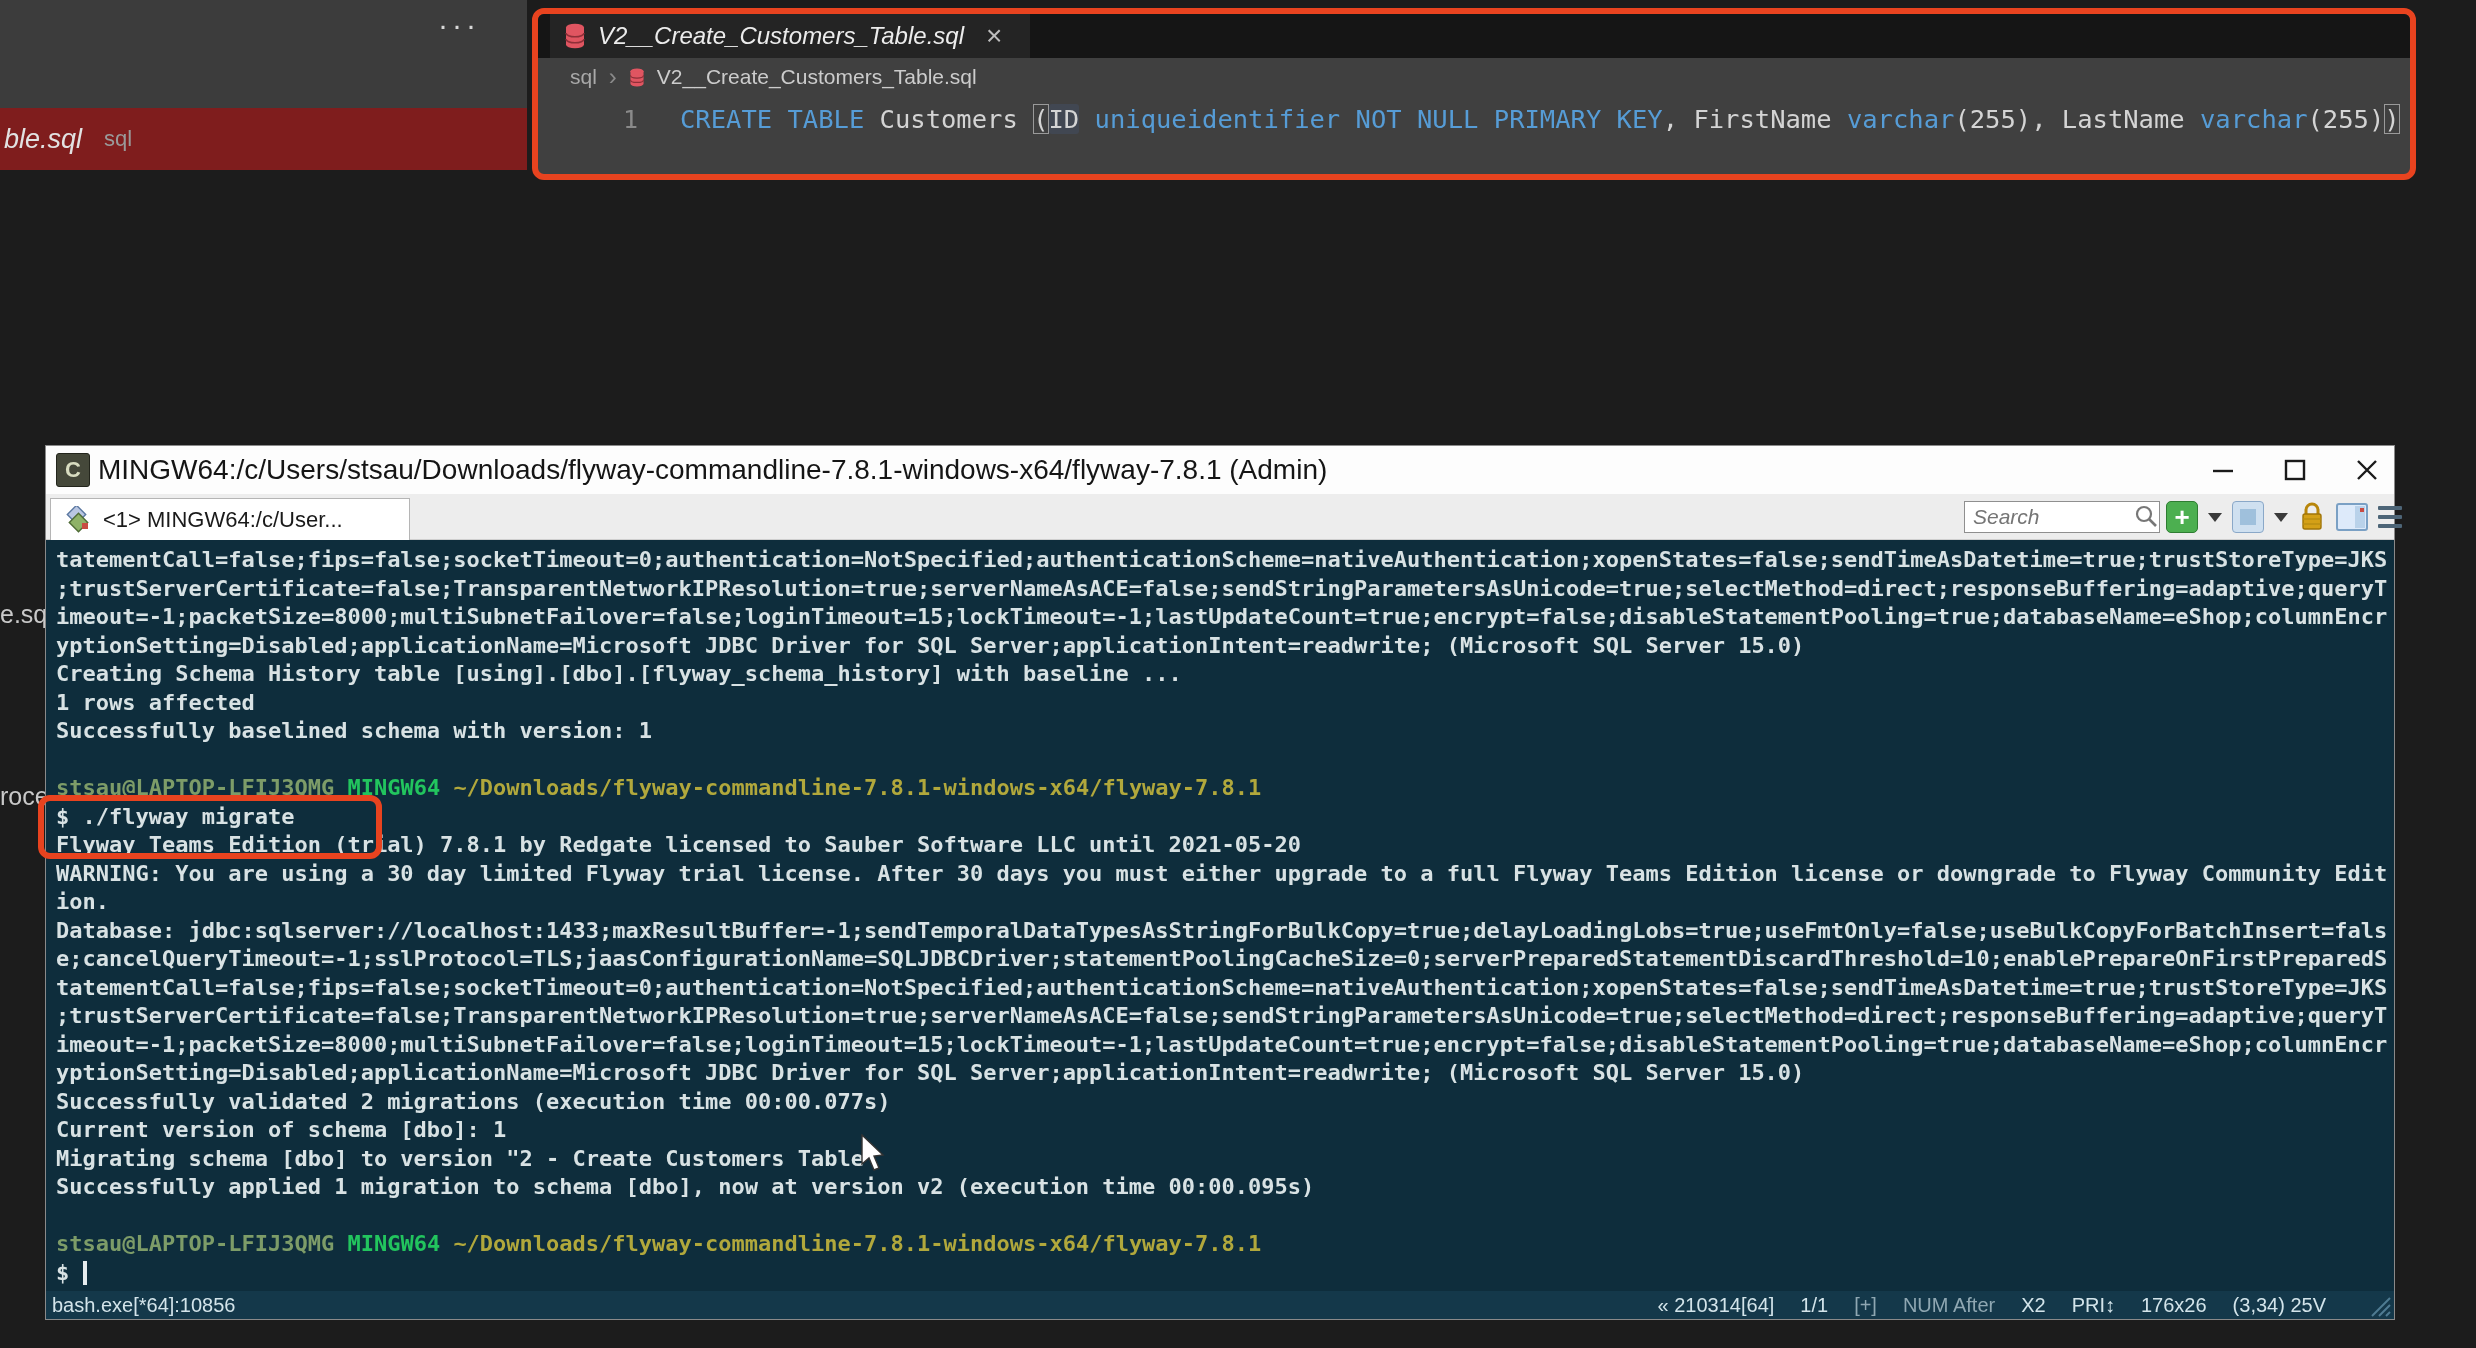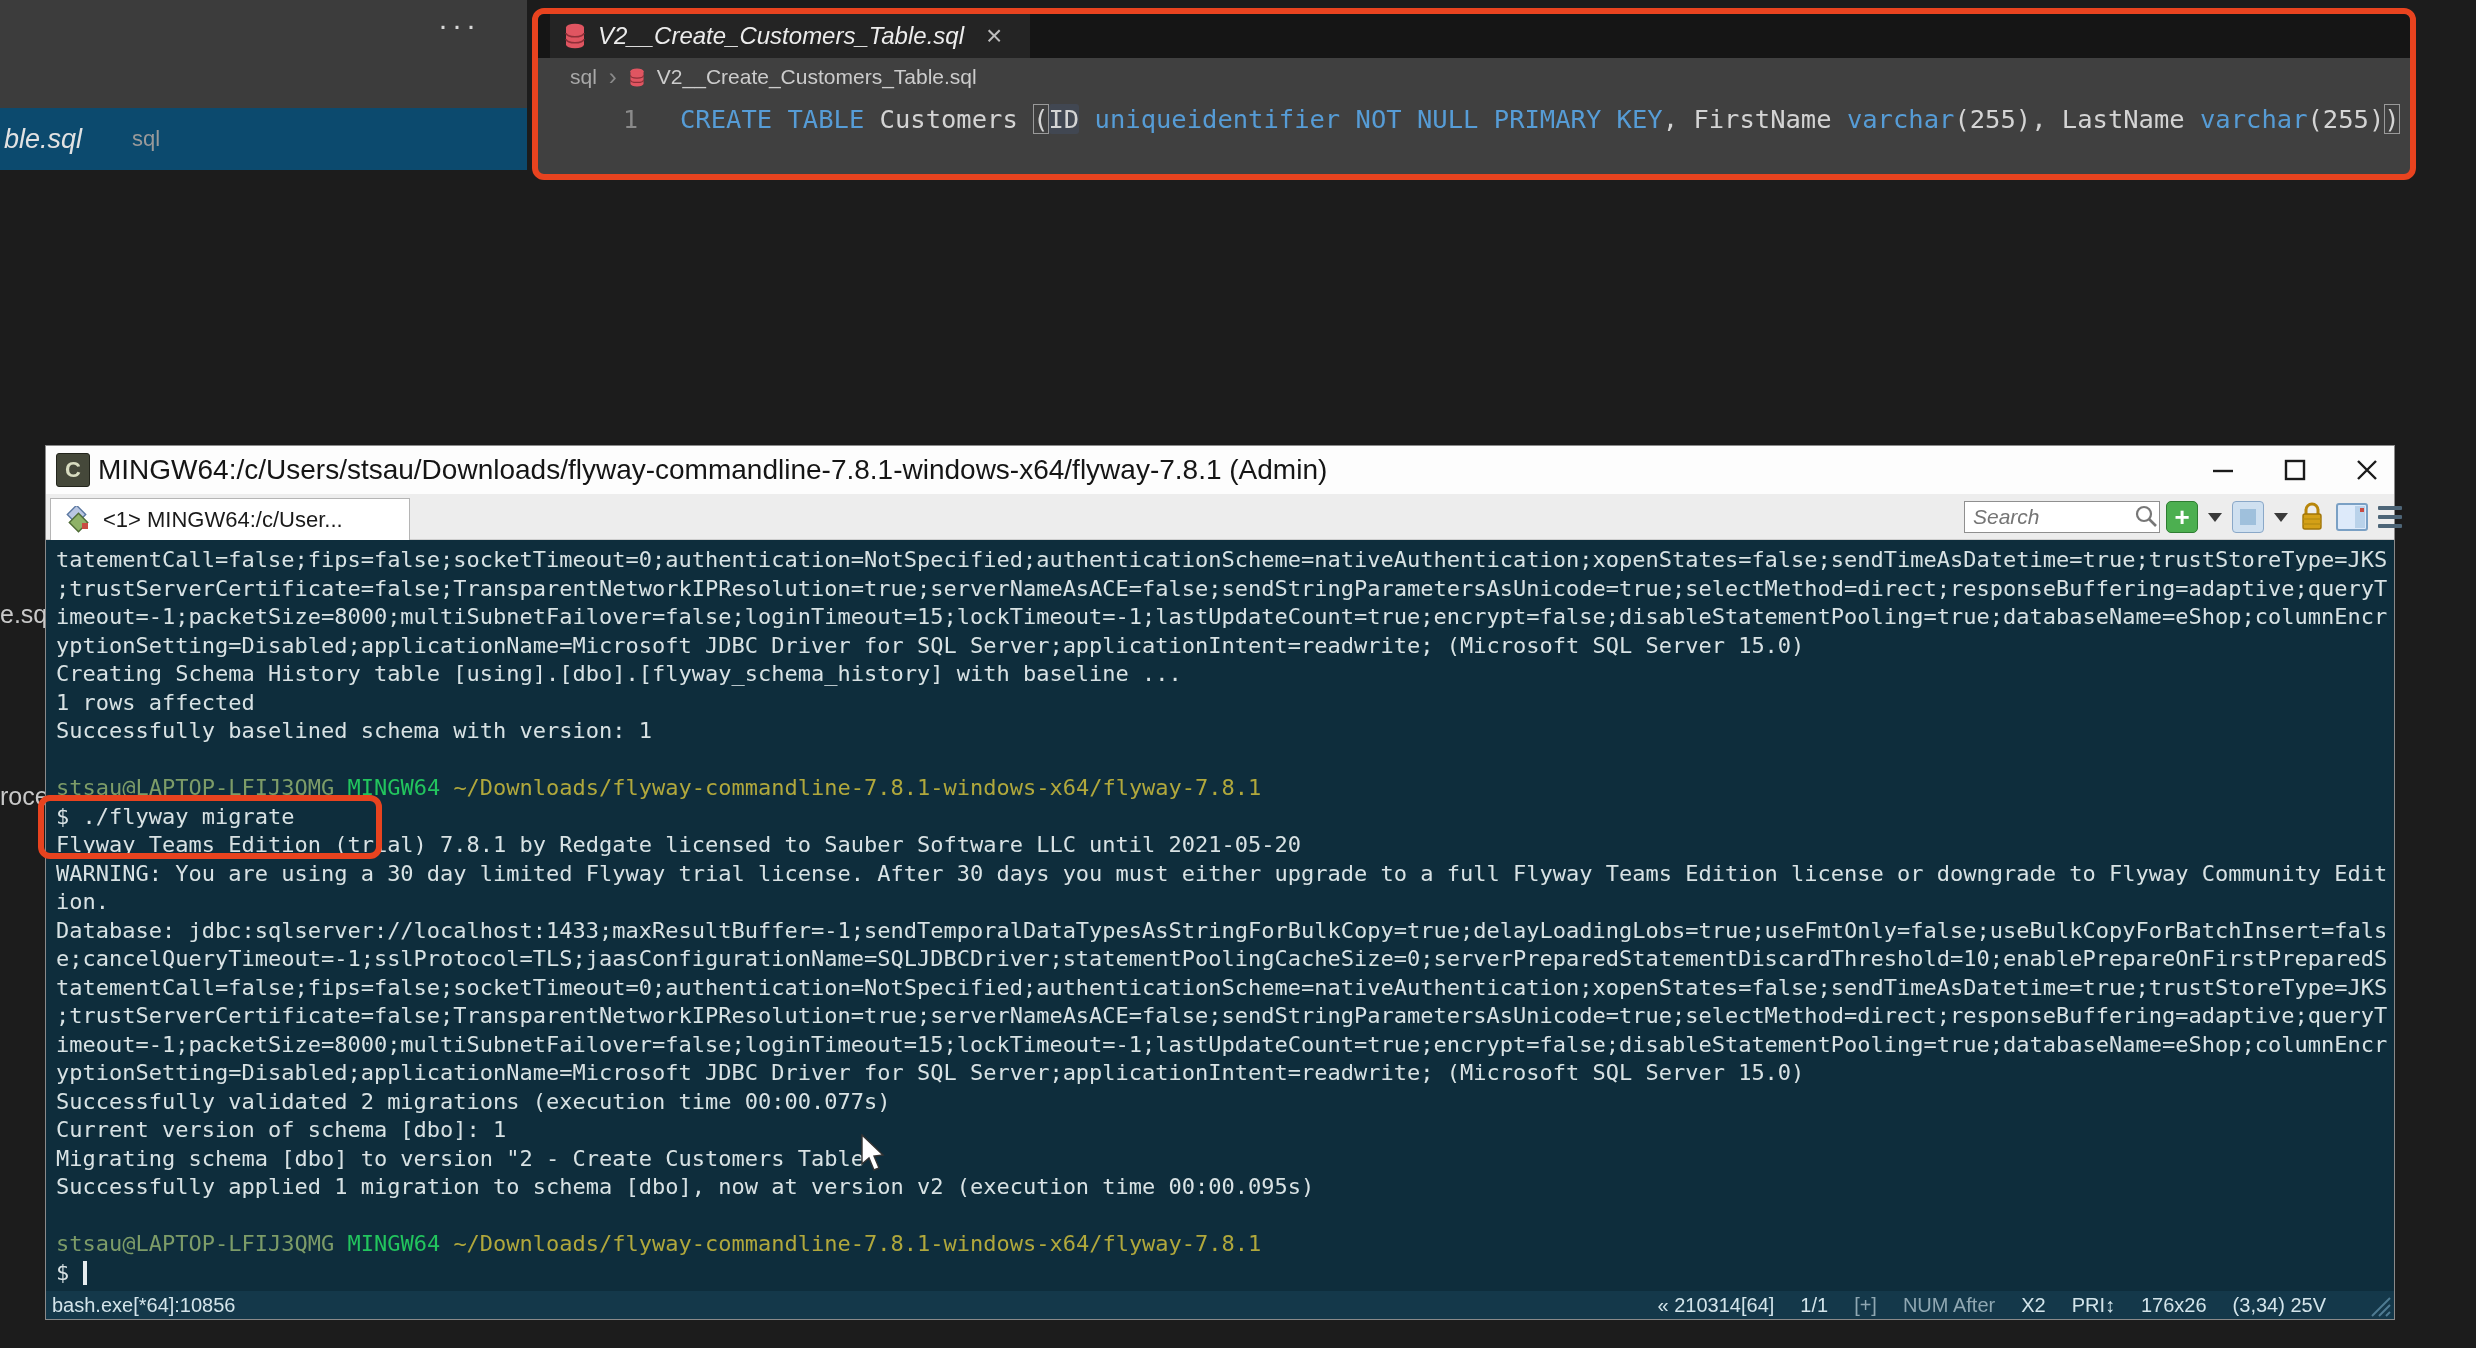--- a/index.html
+++ b/index.html
@@ -3,21 +3,21 @@
 <meta charset="utf-8">
 <style>
   html,body{margin:0;padding:0;background:#1c1c1c;}
   #stage{position:relative;width:2476px;height:1348px;overflow:hidden;background:#1c1c1c;
          font-family:"Liberation Sans",sans-serif;}
   .abs{position:absolute;}
 
   
   #bg-gray-panel{left:0;top:0;width:527px;height:108px;background:#3c3c3c;}
   #bg-ellipsis{left:438px;top:8px;color:#d8d8d8;font-size:30px;letter-spacing:4px;}
-  #bg-tabstrip{left:0;top:108px;width:527px;height:62px;background:#0c4a6e;display:flex;align-items:center;gap:28px;}
+  #bg-tabstrip{left:0;top:108px;width:527px;height:62px;background:#7f1d1d;display:flex;align-items:center;}
   #bg-tab-label{font-style:italic;font-size:27px;color:#e2e2e2;margin-left:4px;}
   #bg-tab-suffix{font-size:22px;color:#9a9a9a;margin-left:22px;}
   .bg-frag{color:#c9c9c9;font-size:25px;}
 
   
   #editor{left:532px;top:8px;width:1872px;height:160px;background:#404040;
           border:6px solid #e8431f;border-radius:12px;overflow:hidden;}
   #editor-tabstrip{height:44px;background:#151515;display:flex;}
   #editor-tab{margin-left:12px;width:480px;height:44px;background:#242424;display:flex;
               align-items:center;gap:12px;padding:0 14px;box-sizing:border-box;}
@@ -63,21 +63,21 @@
            color:#fff;font-size:26px;font-weight:bold;display:flex;align-items:center;justify-content:center;line-height:1;}
   #btn-win{width:30px;height:30px;background:#cfe0f0;border:1px solid #8aa8c8;border-radius:4px;
            display:flex;align-items:center;justify-content:center;}
   #btn-win .inner{width:16px;height:16px;background:#9fc0dc;}
   #burger{display:flex;flex-direction:column;gap:5px;}
   #burger div{width:24px;height:4px;background:#4d6577;border-radius:1px;}
 
   #term-output{position:absolute;left:0;top:94px;width:100%;height:753px;overflow:hidden;
                padding:6px 0 0 10px;box-sizing:border-box;
                font-family:"DejaVu Sans Mono",monospace;font-size:22px;color:#d8e2e4;}
-  .tline{height:28.5px;line-height:28.5px;white-space:pre;}
+  .tline{height:28.5px;line-height:28.5px;white-space:pre;font-weight:bold;}
   .c-green{color:#7d9c68;}
   .c-purple{color:#22c55e;}
   .c-yellow{color:#b1a83c;}
   .c-cursor{display:inline-block;width:4px;height:24px;background:#e6ecee;vertical-align:text-bottom;}
 
   #term-statusbar{position:absolute;left:0;bottom:0;width:100%;height:28px;background:#14384a;
                   display:flex;align-items:center;font-size:20px;color:#d3e4ea;}
   #status-left{padding-left:6px;}
   #status-right{position:absolute;right:68px;display:flex;gap:26px;white-space:nowrap;}
   .dim{color:#8fa7b2;}

